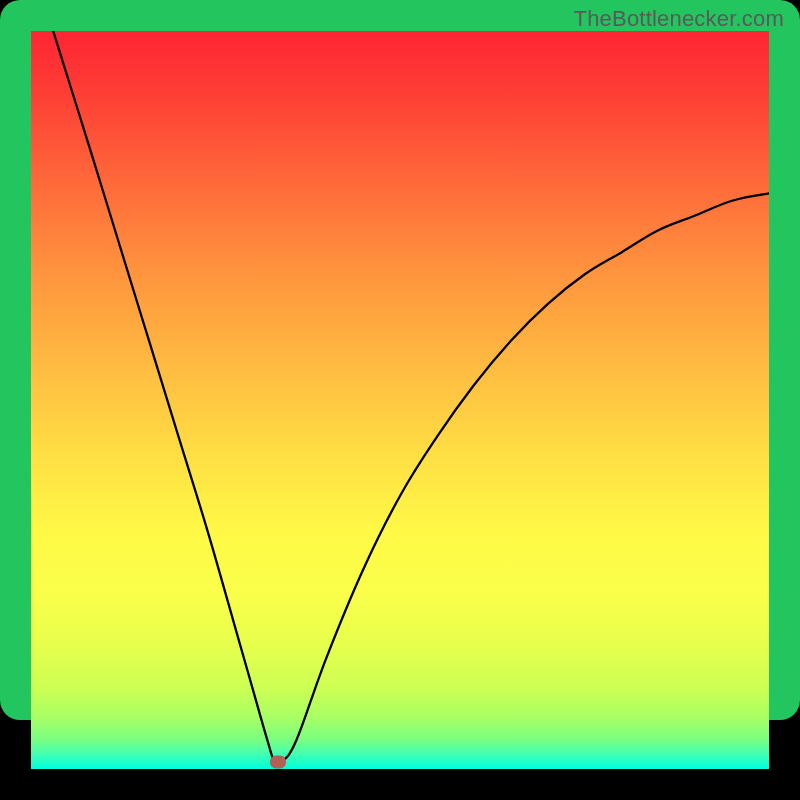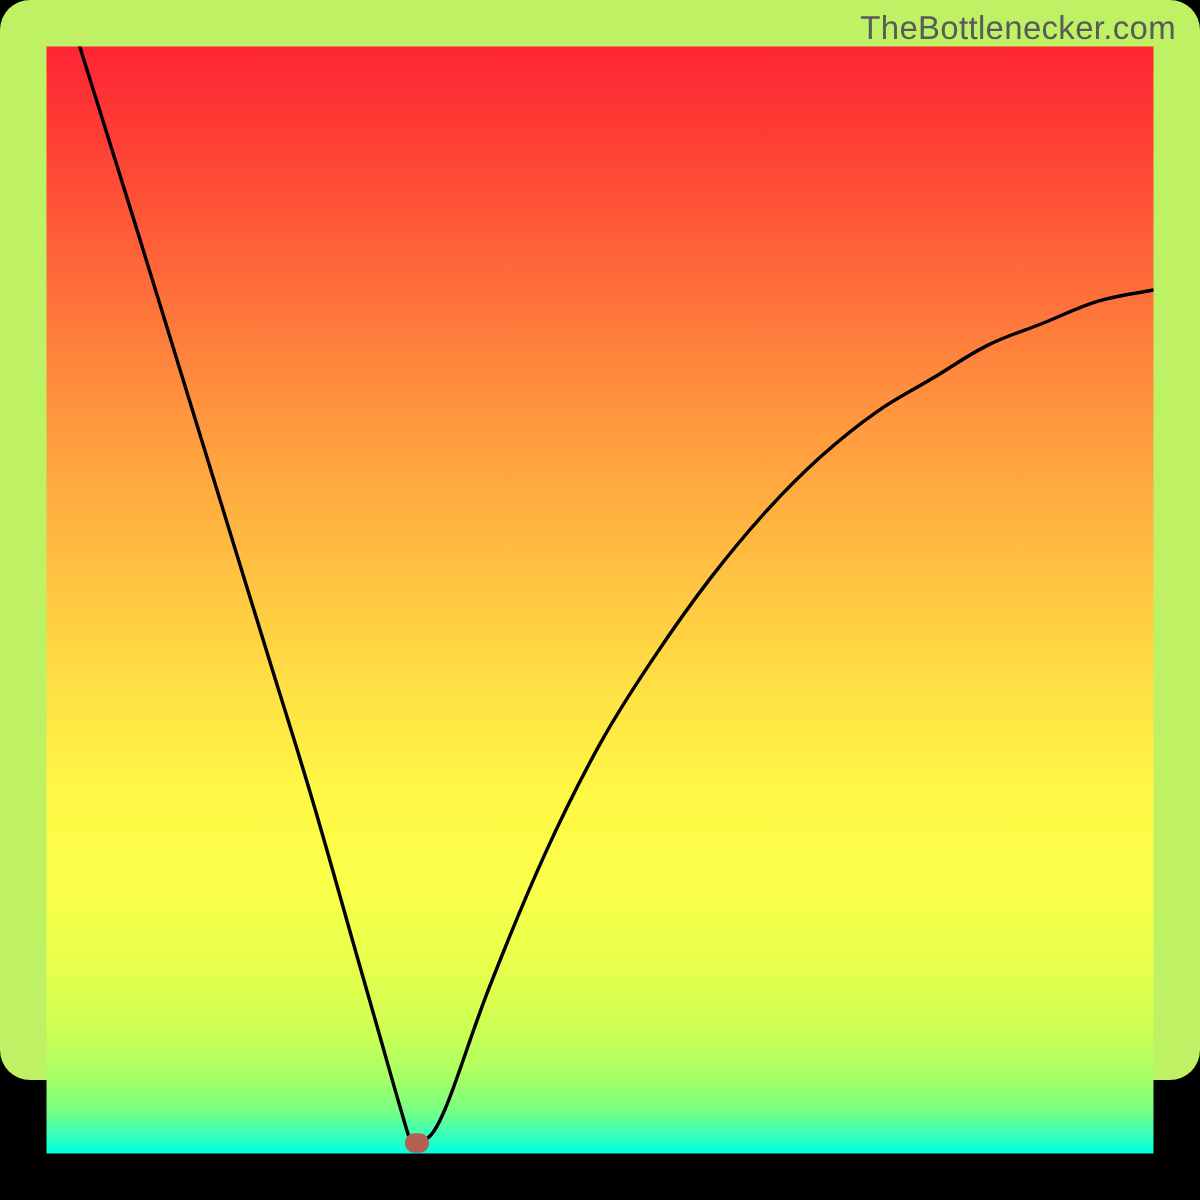--- a/index.html
+++ b/index.html
@@ -8,21 +8,21 @@
     width: 800px;
     height: 800px;
     background: #000;
     font-family: Arial, Helvetica, sans-serif;
     overflow: hidden;
   }
   .frame {
     position: relative;
     width: 800px;
     height: 720px;
-    background: #bef264;
+    background: #22c55e;
     border-radius: 20px;
   }
   .plot {
     position: absolute;
     left: 31px;
     top: 31px;
     width: 738px;
     height: 738px;
     background: linear-gradient(to bottom,
       #fe2533 0%,

